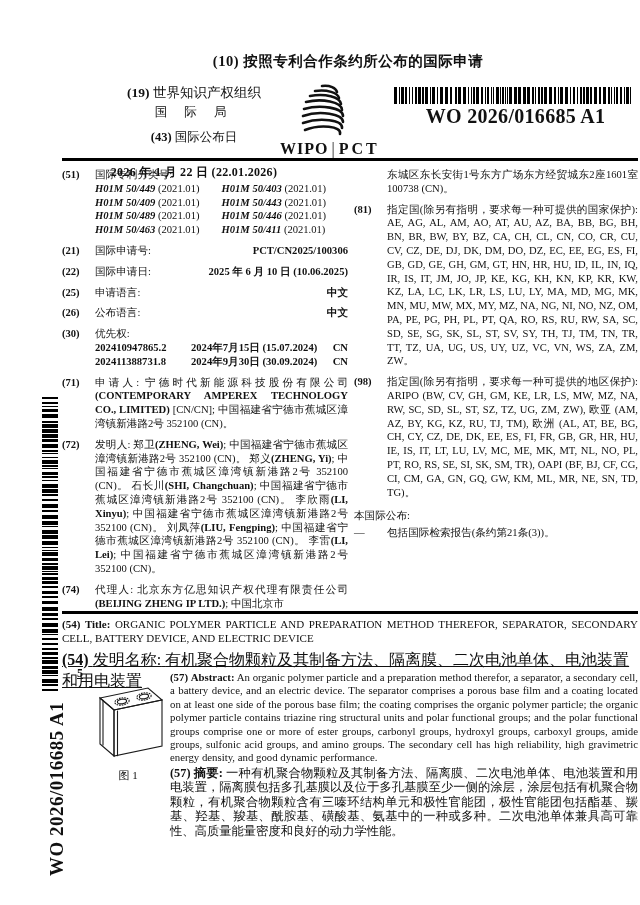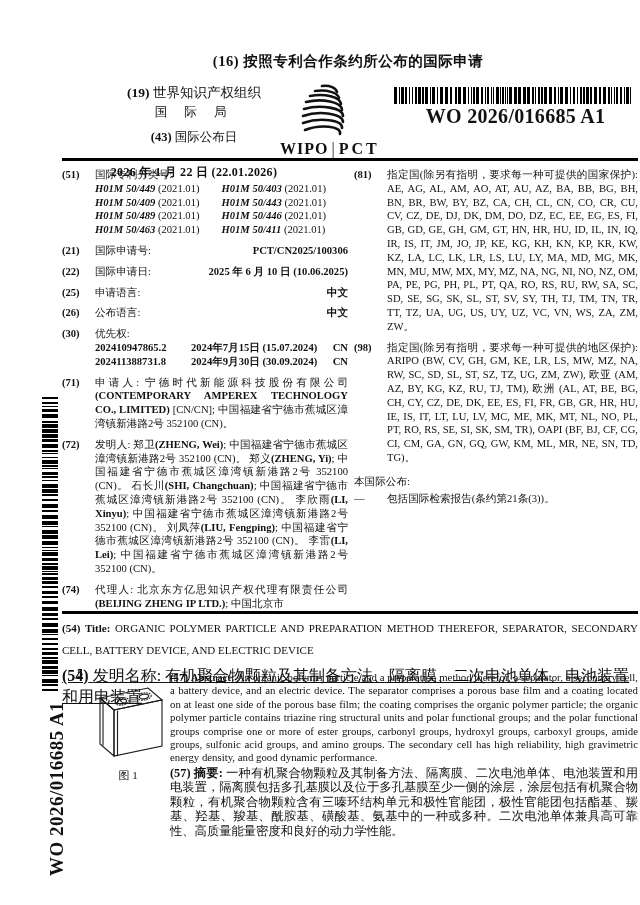--- a/index.html
+++ b/index.html
@@ -42,21 +42,21 @@
   .kv .val{font-weight:bold;text-align:right;}
   .prio-row{display:flex;font-weight:bold;font-family:Liberation Serif, serif;}
   .prio-row .pn{width:96px;}
   .prio-row .pd{flex:1;}
   .prio-row .pc{width:22px;text-align:right;}
   .note-title{margin-top:10px;margin-bottom:3px;}
   .note-item{position:relative;padding-left:33px;text-align:justify;}
   .note-item .dash{position:absolute;left:0;top:0;}
   
   .title-block{position:absolute;top:617px;left:62px;width:576px;}
-  .title-en{font-size:11px;line-height:22px;text-align:justify;}
+  .title-en{font-size:11px;line-height:14px;text-align:justify;}
   .title-cn{font-size:16px;margin-top:5px;text-decoration:underline;}
   
   .margin-num{position:absolute;top:666px;left:77px;font-size:12px;font-weight:bold;text-decoration:underline;}
   .figure{position:absolute;top:686px;left:86px;width:84px;text-align:center;}
   .figure svg{display:block;}
   .fig-caption{font-size:11px;margin-top:2px;}
   .abs-en{position:absolute;top:671px;left:170px;width:468px;font-size:10.8px;line-height:13.4px;text-align:justify;}
   .abs-cn{position:absolute;top:766px;left:170px;width:468px;font-size:12.3px;line-height:14.4px;text-align:justify;}
   
   .bc-rot{position:absolute;left:42px;top:397px;width:16px;height:298px;}
@@ -66,21 +66,21 @@
     transform:rotate(-90deg);transform-origin:0 0;
     font-size:19px;font-weight:bold;letter-spacing:.5px;white-space:nowrap;}
   svg .ln{fill:none;stroke:#1a1a1a;stroke-width:1.1;}
   svg .swoosh{fill:none;stroke:#111;stroke-width:2.6;stroke-linecap:round;}
 </style>
 </head>
 <body>
 
 <div class="page">
 
-  <div class="line12">(16) 按照专利合作条约所公布的国际申请</div>
+  <div class="line12">(10) 按照专利合作条约所公布的国际申请</div>
 
   <div class="org-block">
     <div class="l1"><span class="b">(19)</span> <span>世界知识产权组织</span></div>
     <div class="l2">国 际 局</div>
     <div class="l3"><span class="b">(43)</span> <span>国际公布日</span></div>
     <div class="l4">2026 年 1 月 22 日 (22.01.2026)</div>
   </div>
 
   <div class="logo">
     <svg width="66" height="56" viewBox="0 0 60 56">
@@ -245,20 +245,23 @@
         <span>发明人: </span><span><span>郑卫</span><span class="b">(ZHENG, Wei)</span><span>; 中国福建省宁德市蕉城区漳湾镇新港路2号 352100 (CN)。 </span></span><span><span>郑义</span><span class="b">(ZHENG, Yi)</span><span>; 中国福建省宁德市蕉城区漳湾镇新港路2号 352100 (CN)。 </span></span><span><span>石长川</span><span class="b">(SHI, Changchuan)</span><span>; 中国福建省宁德市蕉城区漳湾镇新港路2号 352100 (CN)。 </span></span><span><span>李欣雨</span><span class="b">(LI, Xinyu)</span><span>; 中国福建省宁德市蕉城区漳湾镇新港路2号 352100 (CN)。 </span></span><span><span>刘凤萍</span><span class="b">(LIU, Fengping)</span><span>; 中国福建省宁德市蕉城区漳湾镇新港路2号 352100 (CN)。 </span></span><span><span>李雷</span><span class="b">(LI, Lei)</span><span>; 中国福建省宁德市蕉城区漳湾镇新港路2号 352100 (CN)。</span></span>
       </div>
 
       <div class="entry">
         <span class="num">(74)</span>
         <span>代理人: </span><span>北京东方亿思知识产权代理有限责任公司 </span><span class="b">(BEIJING ZHENG IP LTD.)</span><span>; 中国北京市</span>
       </div>
     </div>
 
     <div class="col-r">
+      <div class="entry">
+        <span>东城区东长安街1号东方广场东方经贸城东2座1601室 100738 (CN)。</span>
+      </div>
 
       <div class="entry">
         <span class="num">(81)</span>
         <span>指定国(除另有指明，要求每一种可提供的国家保护): </span><span>AE, AG, AL, AM, AO, AT, AU, AZ, BA, BB, BG, BH, BN, BR, BW, BY, BZ, CA, CH, CL, CN, CO, CR, CU, CV, CZ, DE, DJ, DK, DM, DO, DZ, EC, EE, EG, ES, FI, GB, GD, GE, GH, GM, GT, HN, HR, HU, ID, IL, IN, IQ, IR, IS, IT, JM, JO, JP, KE, KG, KH, KN, KP, KR, KW, KZ, LA, LC, LK, LR, LS, LU, LY, MA, MD, MG, MK, MN, MU, MW, MX, MY, MZ, NA, NG, NI, NO, NZ, OM, PA, PE, PG, PH, PL, PT, QA, RO, RS, RU, RW, SA, SC, SD, SE, SG, SK, SL, ST, SV, SY, TH, TJ, TM, TN, TR, TT, TZ, UA, UG, US, UY, UZ, VC, VN, WS, ZA, ZM, ZW。</span>
       </div>
 
       <div class="entry">
         <span class="num">(98)</span>
         <span>指定国(除另有指明，要求每一种可提供的地区保护): </span><span>ARIPO (BW, CV, GH, GM, KE, LR, LS, MW, MZ, NA, RW, SC, SD, SL, ST, SZ, TZ, UG, ZM, ZW), 欧亚 (AM, AZ, BY, KG, KZ, RU, TJ, TM), 欧洲 (AL, AT, BE, BG, CH, CY, CZ, DE, DK, EE, ES, FI, FR, GB, GR, HR, HU, IE, IS, IT, LT, LU, LV, MC, ME, MK, MT, NL, NO, PL, PT, RO, RS, SE, SI, SK, SM, TR), OAPI (BF, BJ, CF, CG, CI, CM, GA, GN, GQ, GW, KM, ML, MR, NE, SN, TD, TG)。</span>
       </div>

